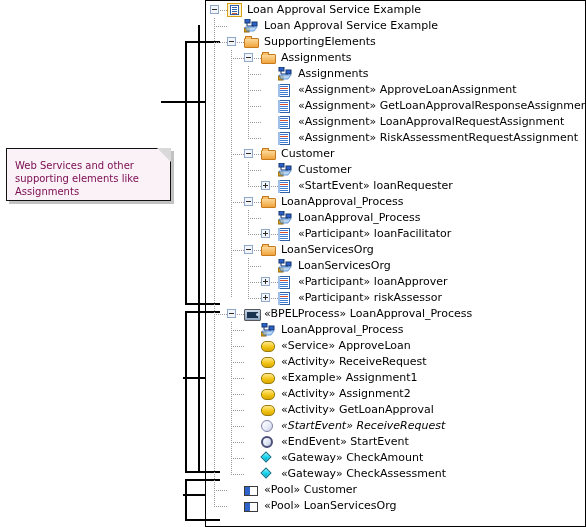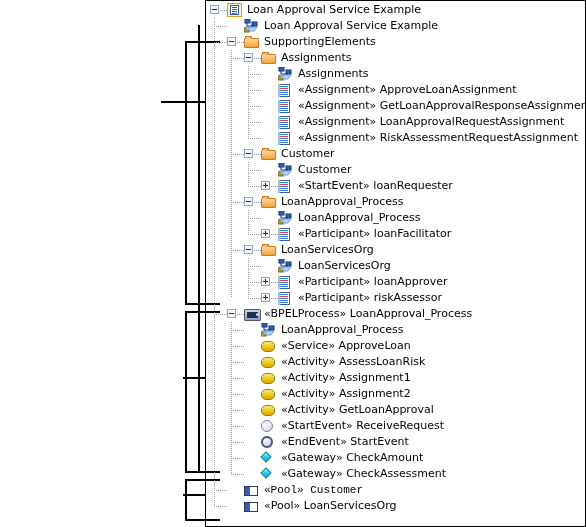--- a/index.html
+++ b/index.html
@@ -281,20 +281,24 @@
   <div class="bk" style="left:185px; top:311px; width:35px; height:2px;"></div>
   <div class="bk" style="left:185px; top:471px; width:35px; height:2px;"></div>
   <div class="bk" style="left:183px; top:377px; width:22px; height:2px;"></div>
   <div class="bk" style="left:185px; top:311px; width:2px; height:162px;"></div>
 
   <div class="bk" style="left:185px; top:479px; width:2px; height:42px;"></div>
   <div class="bk" style="left:185px; top:479px; width:35px; height:2px;"></div>
   <div class="bk" style="left:185px; top:519px; width:35px; height:2px;"></div>
   <div class="bk" style="left:183px; top:494px; width:22px; height:2px;"></div>
 
+  <div class="note" style="left:6px; top:148px; width:165px; height:53px;">
+    <div class="fold"></div>
+    <div class="notetxt">Web Services and other supporting elements like Assignments</div>
+  </div>
 
 
 
   <div id="tree">
       <div class="vline" style="left: 6px; top: 16px; height: 488px;"></div>
       <div class="vline" style="left: 23px; top: 48px; height: 248px;"></div>
       <div class="vline" style="left: 23px; top: 320px; height: 152px;"></div>
       <div class="vline" style="left: 40px; top: 64px; height: 72px;"></div>
       <div class="vline" style="left: 40px; top: 160px; height: 24px;"></div>
       <div class="vline" style="left: 40px; top: 208px; height: 24px;"></div>
@@ -550,49 +554,49 @@
         <span style="position:absolute; left:53px; top:0; width:18px; height:16px;">
           <span class="ico ico-activity"></span>
         </span>
         <span class="lbl" style="left:73px;">«Service» ApproveLoan</span>
       </div>
       <div class="hline" style="left: 23px; top: 360px; width: 13px;"></div>
       <div class="row" style="top: 352px;">
         <span style="position:absolute; left:53px; top:0; width:18px; height:16px;">
           <span class="ico ico-activity"></span>
         </span>
-        <span class="lbl" style="left:73px;">«Activity» AssessLoanRisk</span>
+        <span class="lbl" style="left:73px;">«Activity» ReceiveRequest</span>
       </div>
       <div class="hline" style="left: 23px; top: 376px; width: 13px;"></div>
       <div class="row" style="top: 368px;">
         <span style="position:absolute; left:53px; top:0; width:18px; height:16px;">
           <span class="ico ico-activity"></span>
         </span>
-        <span class="lbl" style="left:73px;">«Activity» Assignment1</span>
+        <span class="lbl" style="left:73px;">«Example» Assignment1</span>
       </div>
       <div class="hline" style="left: 23px; top: 392px; width: 13px;"></div>
       <div class="row" style="top: 384px;">
         <span style="position:absolute; left:53px; top:0; width:18px; height:16px;">
           <span class="ico ico-activity"></span>
         </span>
         <span class="lbl" style="left:73px;">«Activity» Assignment2</span>
       </div>
       <div class="hline" style="left: 23px; top: 408px; width: 13px;"></div>
       <div class="row" style="top: 400px;">
         <span style="position:absolute; left:53px; top:0; width:18px; height:16px;">
           <span class="ico ico-activity"></span>
         </span>
         <span class="lbl" style="left:73px;">«Activity» GetLoanApproval</span>
       </div>
       <div class="hline" style="left: 23px; top: 424px; width: 13px;"></div>
       <div class="row" style="top: 416px;">
         <span style="position:absolute; left:53px; top:0; width:18px; height:16px;">
           <span class="ico ico-start"></span>
         </span>
-        <span class="lbl" style="left:73px;">«StartEvent» ReceiveRequest</span>
+        <span class="lbl" style="left:73px;font-style:italic;">«StartEvent» ReceiveRequest</span>
       </div>
       <div class="hline" style="left: 23px; top: 440px; width: 13px;"></div>
       <div class="row" style="top: 432px;">
         <span style="position:absolute; left:53px; top:0; width:18px; height:16px;">
           <span class="ico ico-end"></span>
         </span>
         <span class="lbl" style="left:73px;">«EndEvent» StartEvent</span>
       </div>
       <div class="hline" style="left: 23px; top: 456px; width: 13px;"></div>
       <div class="row" style="top: 448px;">
@@ -612,21 +616,21 @@
         </span>
         <span class="lbl" style="left:73px;">«Gateway» CheckAssessment</span>
       </div>
       <div class="hline" style="left: 6px; top: 488px; width: 13px;"></div>
       <div class="row" style="top: 480px;">
         <span style="position:absolute; left:36px; top:0; width:18px; height:16px;">
           <span class="ico ico-pool">
             <i></i>
           </span>
         </span>
-        <span class="lbl" style="left:56px;font-family:Liberation Mono, monospace;">«Pool» Customer</span>
+        <span class="lbl" style="left:56px;">«Pool» Customer</span>
       </div>
       <div class="hline" style="left: 6px; top: 504px; width: 13px;"></div>
       <div class="row" style="top: 496px;">
         <span style="position:absolute; left:36px; top:0; width:18px; height:16px;">
           <span class="ico ico-pool">
             <i></i>
           </span>
         </span>
         <span class="lbl" style="left:56px;">«Pool» LoanServicesOrg</span>
       </div>

